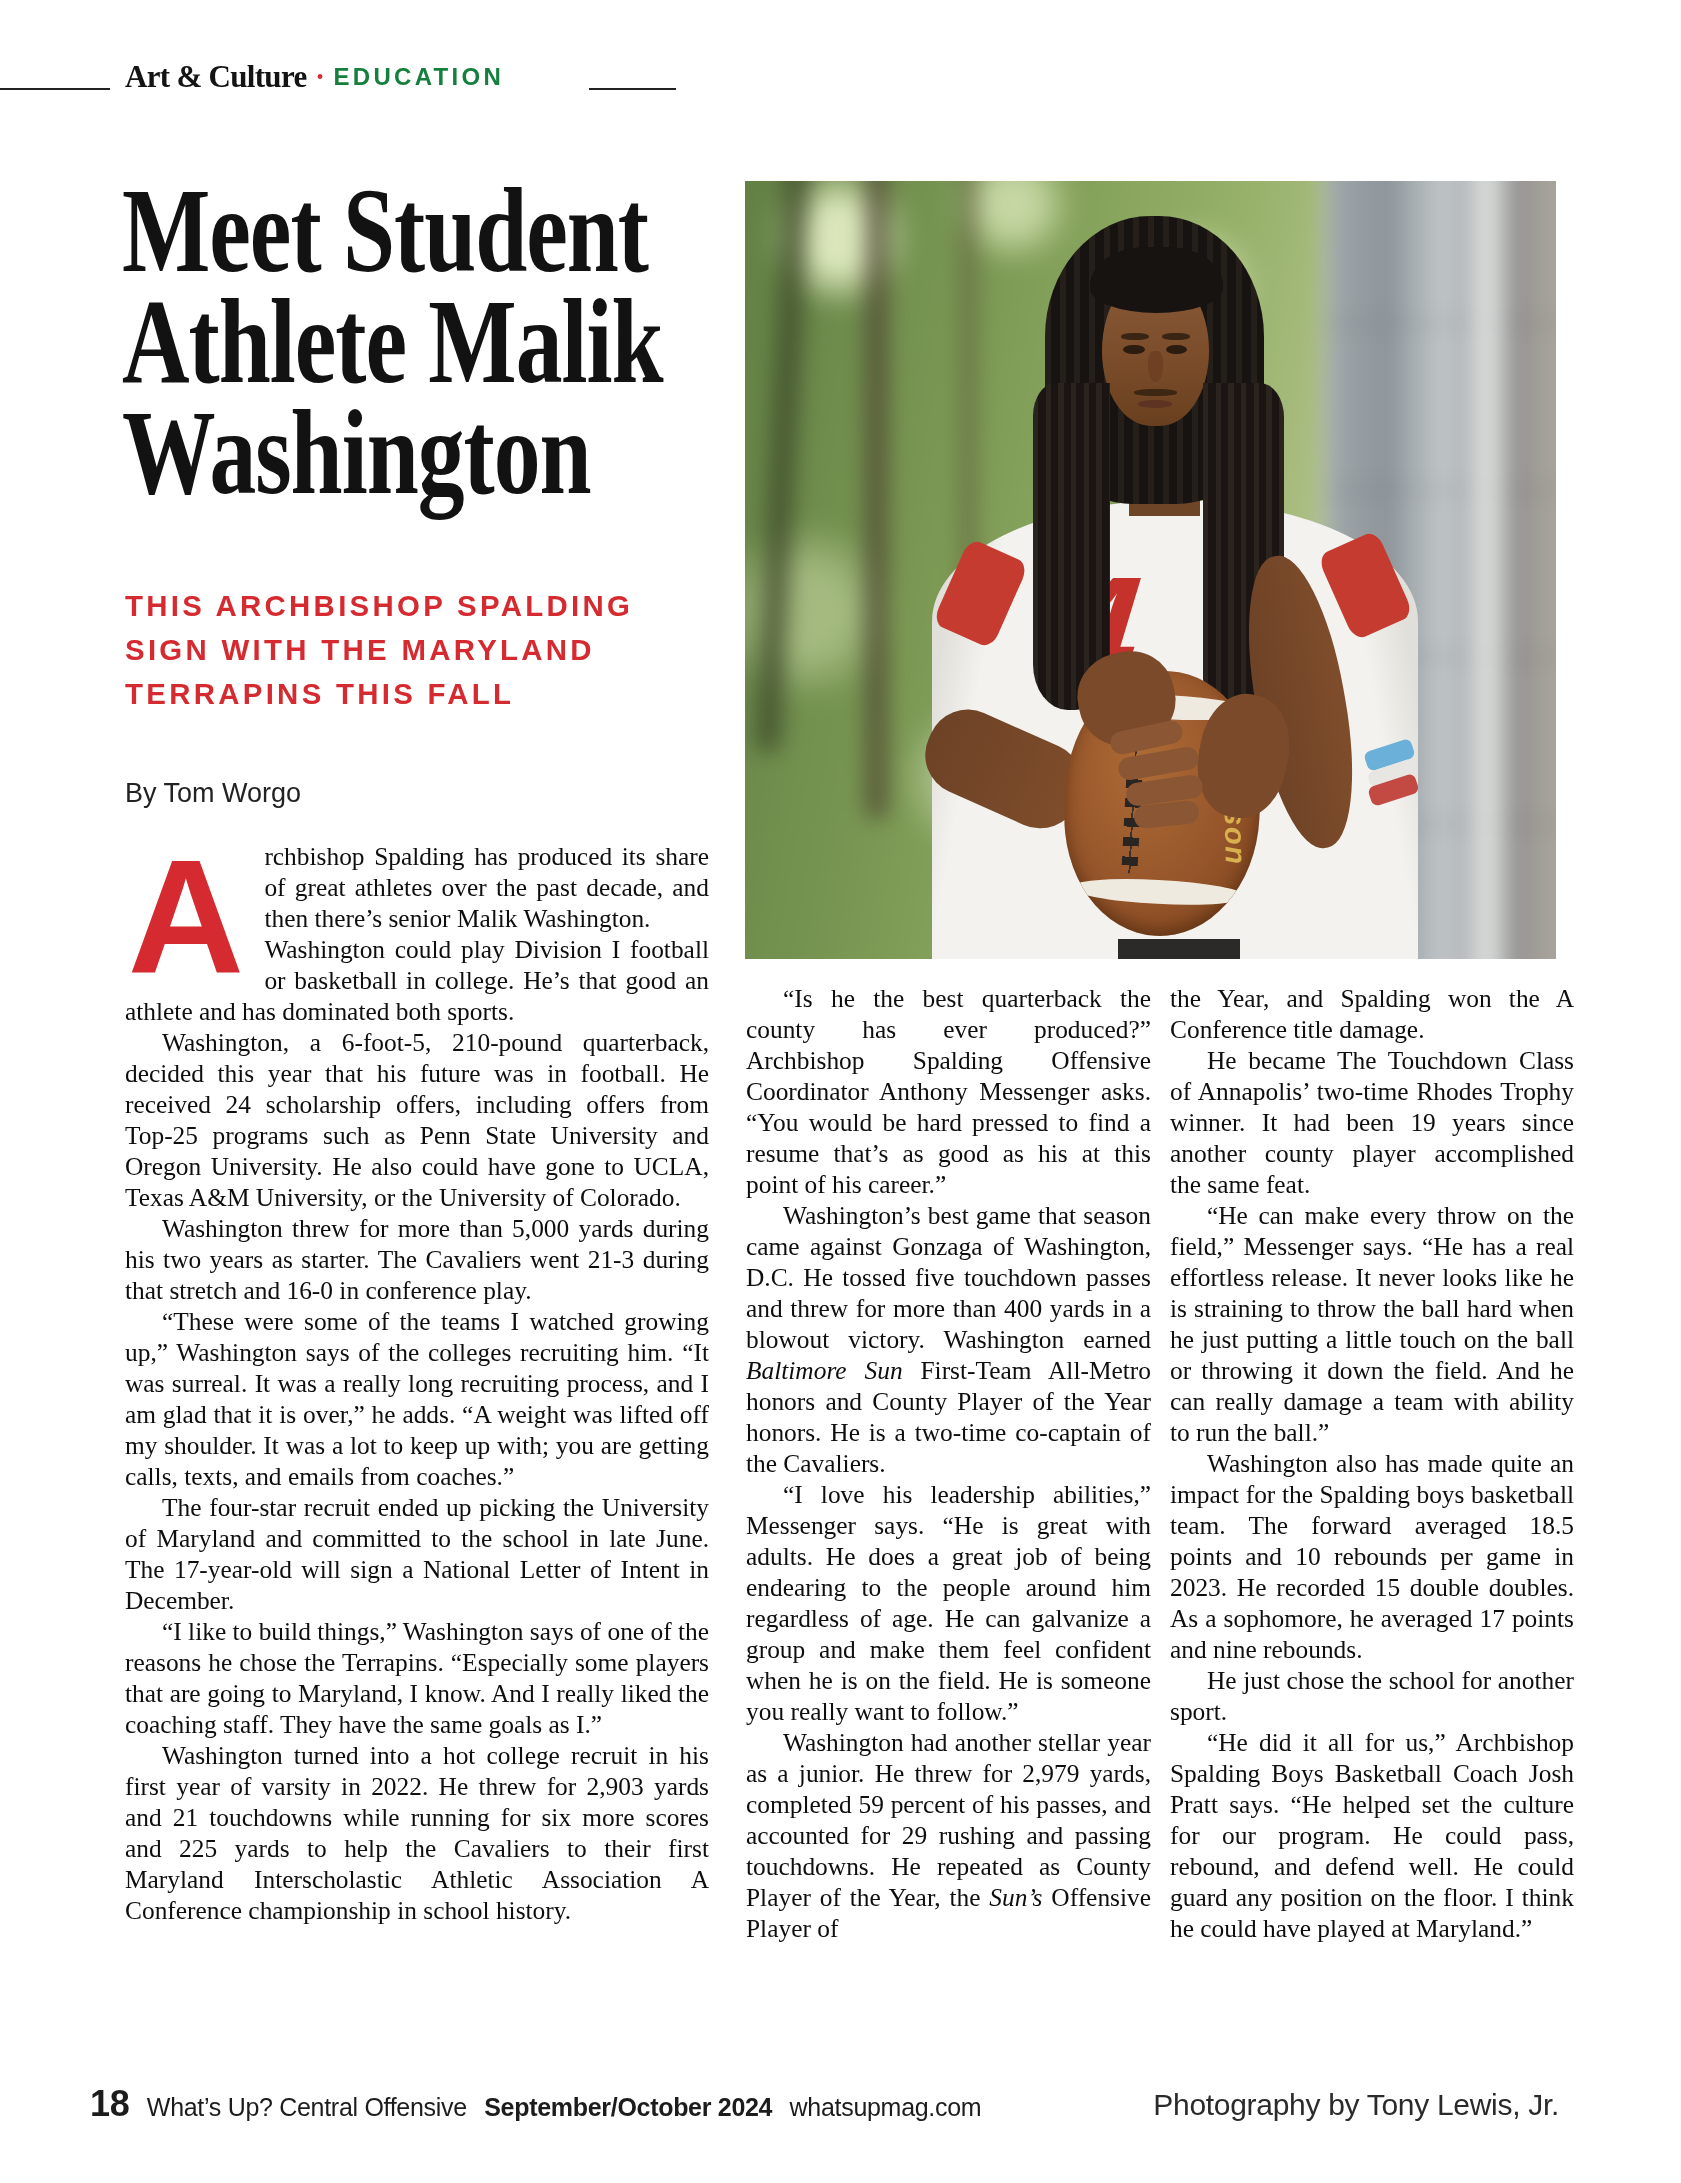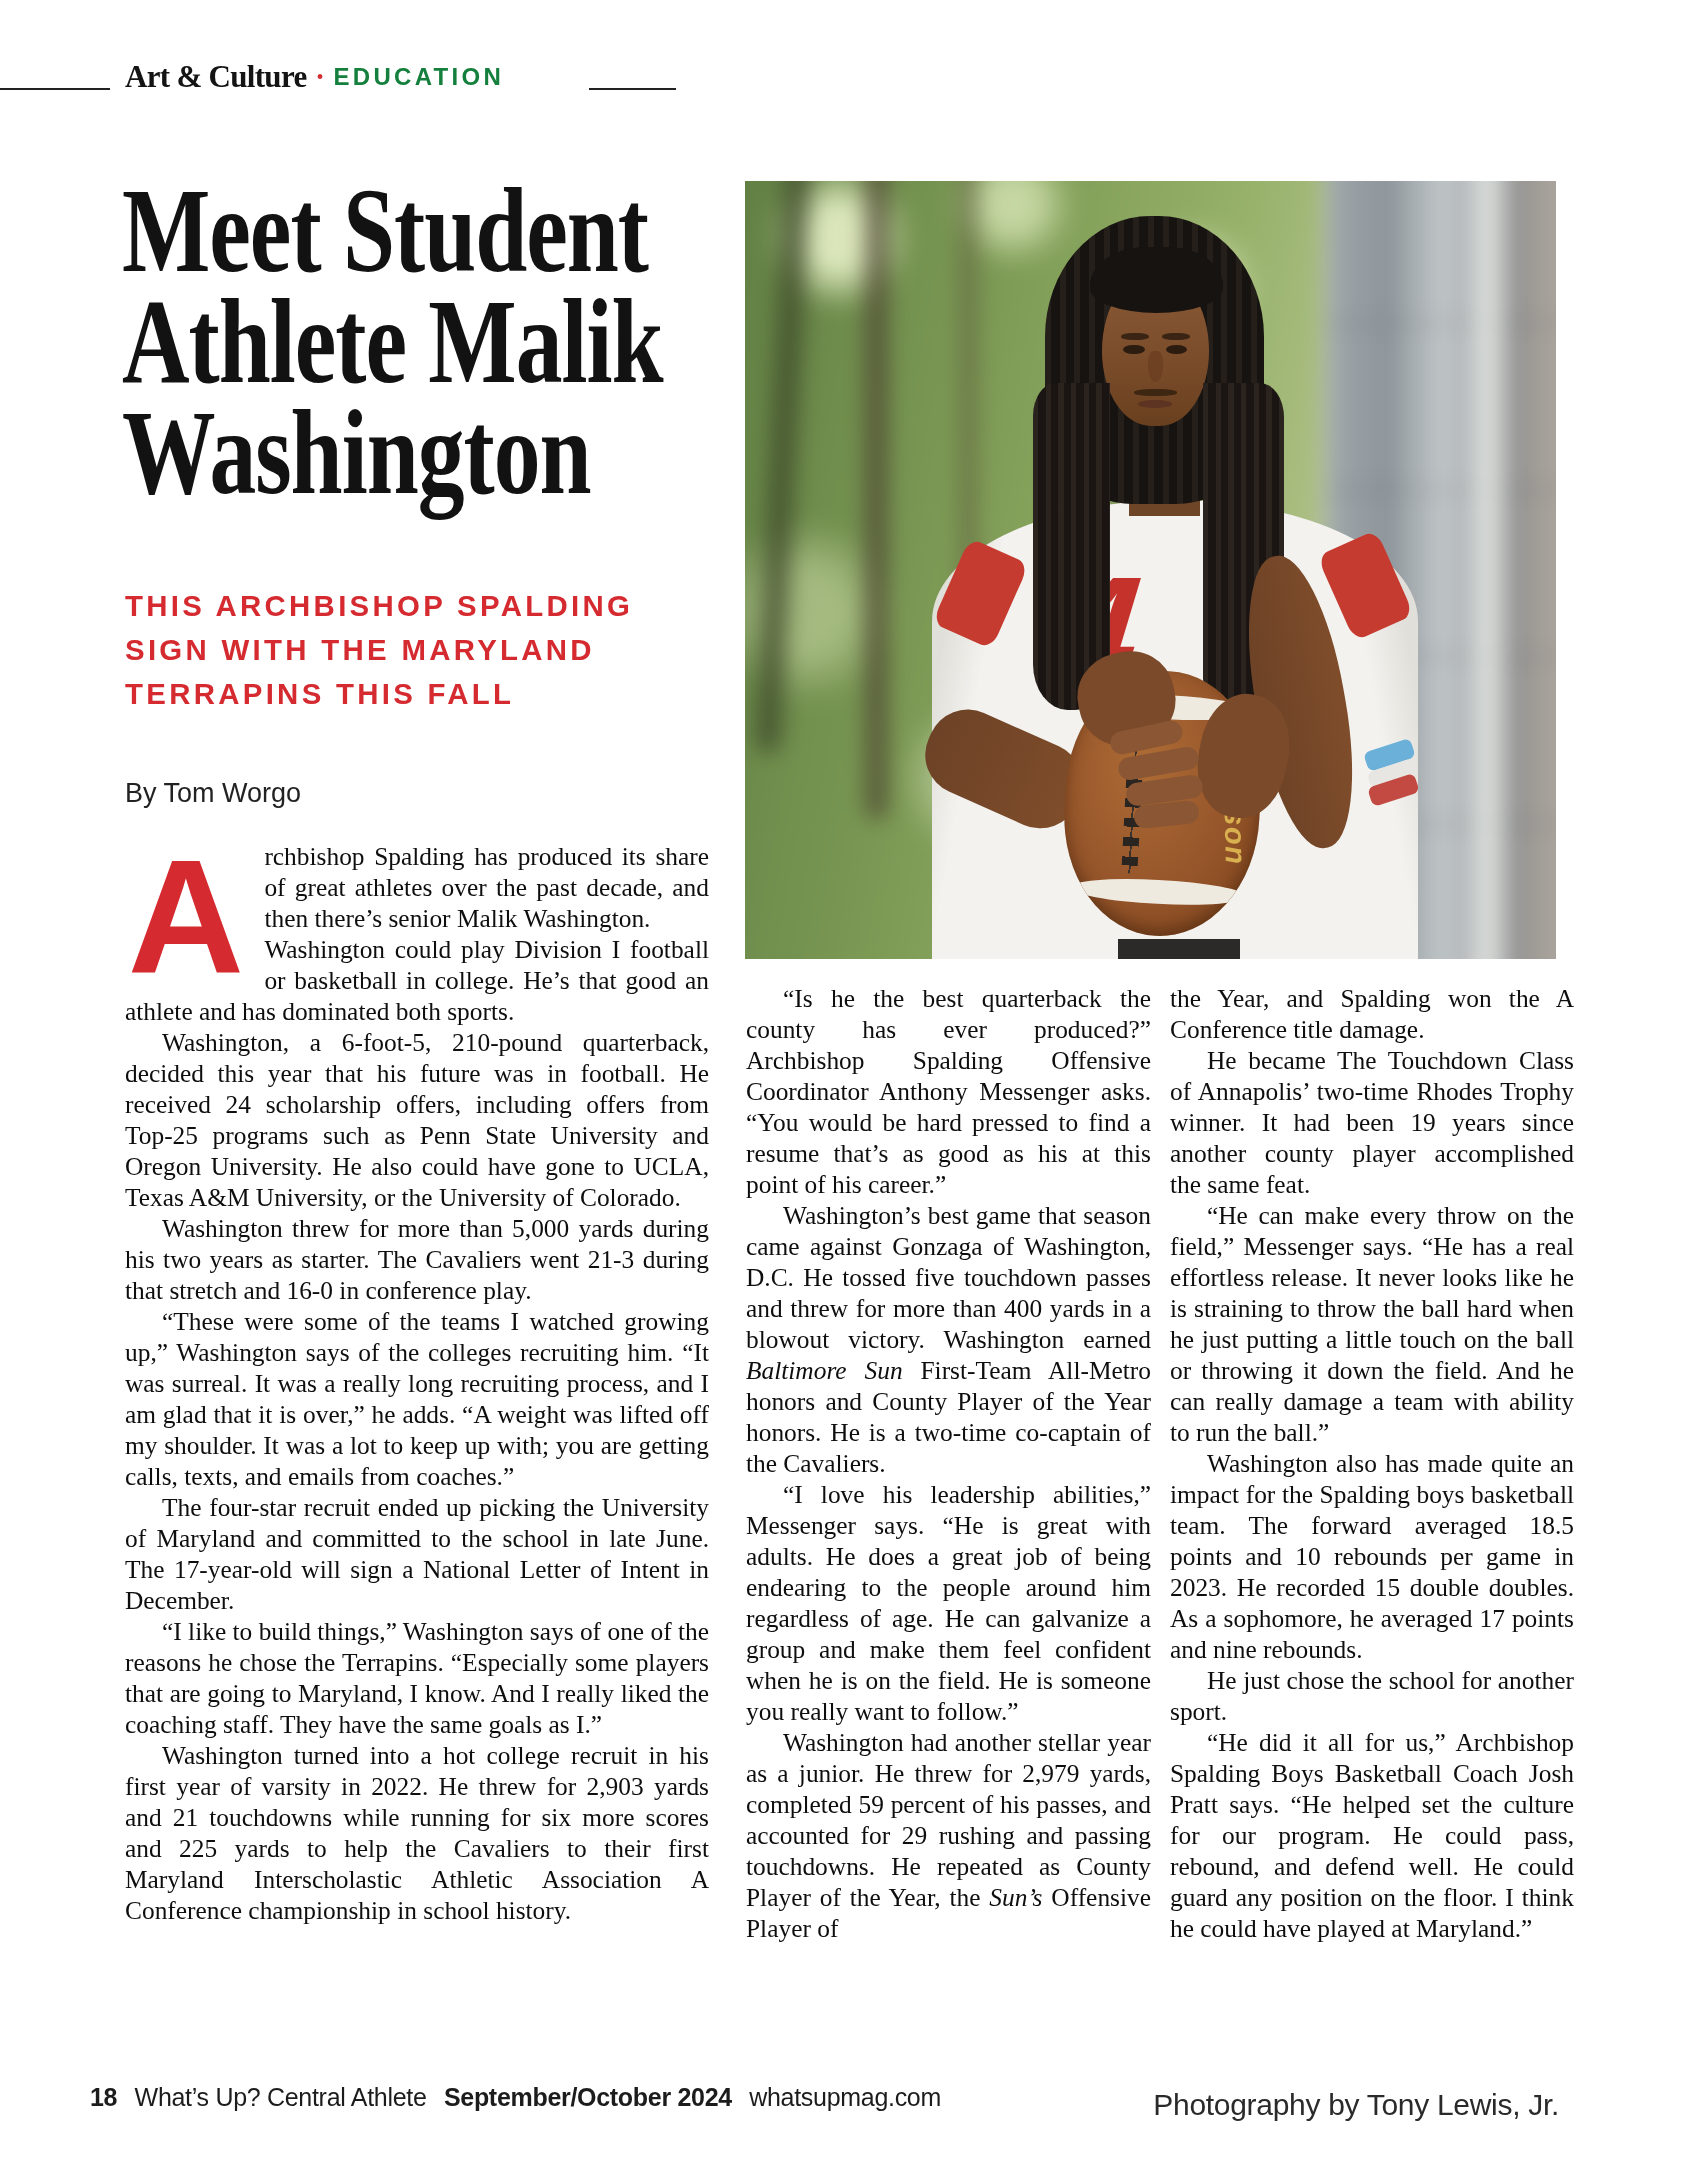--- a/index.html
+++ b/index.html
@@ -33,21 +33,21 @@
   #col3{left:1170px;top:983px;width:404px;}
   .col p{margin:0;}
   .col p.indent{text-indent:37px;}
   .dropcap{float:left;width:122px;height:120px;margin:14.7px 17.4px 0 0;
            font-family:"Liberation Sans",sans-serif;font-weight:700;
            font-size:161px;line-height:120px;text-align:center;}
 
   
   .footer-left{position:absolute;left:90px;top:2083px;display:flex;align-items:baseline;gap:17.4px;
                font-family:"Liberation Sans",sans-serif;font-size:25px;color:#1c1c1c;letter-spacing:-0.3px;}
-  .footer-left .pageno{font-weight:700;font-size:25px;}
+  .footer-left .pageno{font-weight:700;font-size:36px;}
   .footer-left .bold{font-weight:700;}
   .footer-right{position:absolute;right:122px;top:2088px;font-family:"Liberation Sans",sans-serif;
                 font-size:30px;color:#2a2a2a;letter-spacing:-0.3px;}
 
   
   .photo{position:absolute;left:745px;top:181px;width:811px;height:778px;overflow:hidden;background:#8a9b71;}
   .ph-bg{position:absolute;left:-27px;top:-27px;right:-27px;bottom:-27px;filter:blur(10.7px);}
   .ph-green{position:absolute;inset:0;
     background:
       radial-gradient(circle at 14% 10%, rgba(238,247,206,.85) 0 30px, rgba(238,247,206,0) 74px),
@@ -225,20 +225,20 @@
       <p class="para"><span>the Year, and Spalding won the A Conference title damage.</span></p>
       <p class="para indent"><span>He became The Touchdown Class of Annapolis’ two-time Rhodes Trophy winner. It had been 19 years since another county player accomplished the same feat.</span></p>
       <p class="para indent"><span>“He can make every throw on the field,” Messenger says. “He has a real effortless release. It never looks like he is straining to throw the ball hard when he just putting a little touch on the ball or throwing it down the field. And he can really damage a team with ability to run the ball.”</span></p>
       <p class="para indent"><span>Washington also has made quite an impact for the Spalding boys basketball team. The forward averaged 18.5 points and 10 rebounds per game in 2023. He recorded 15 double doubles. As a sophomore, he averaged 17 points and nine rebounds.</span></p>
       <p class="para indent"><span>He just chose the school for another sport.</span></p>
       <p class="para indent"><span>“He did it all for us,” Archbishop Spalding Boys Basketball Coach Josh Pratt says. “He helped set the culture for our program. He could pass, rebound, and defend well. He could guard any position on the floor. I think he could have played at Maryland.”</span></p>
     </div>
 
   <div class="footer-left">
     <span class="pageno">18</span>
-    <span>What’s Up? Central Athlete</span>
+    <span>What’s Up? Central Offensive</span>
     <span class="bold">September/October 2024</span>
     <span>whatsupmag.com</span>
   </div>
   <div class="footer-right">Photography by Tony Lewis, Jr.</div>
 
 </div>
 
 
 </body></html>

